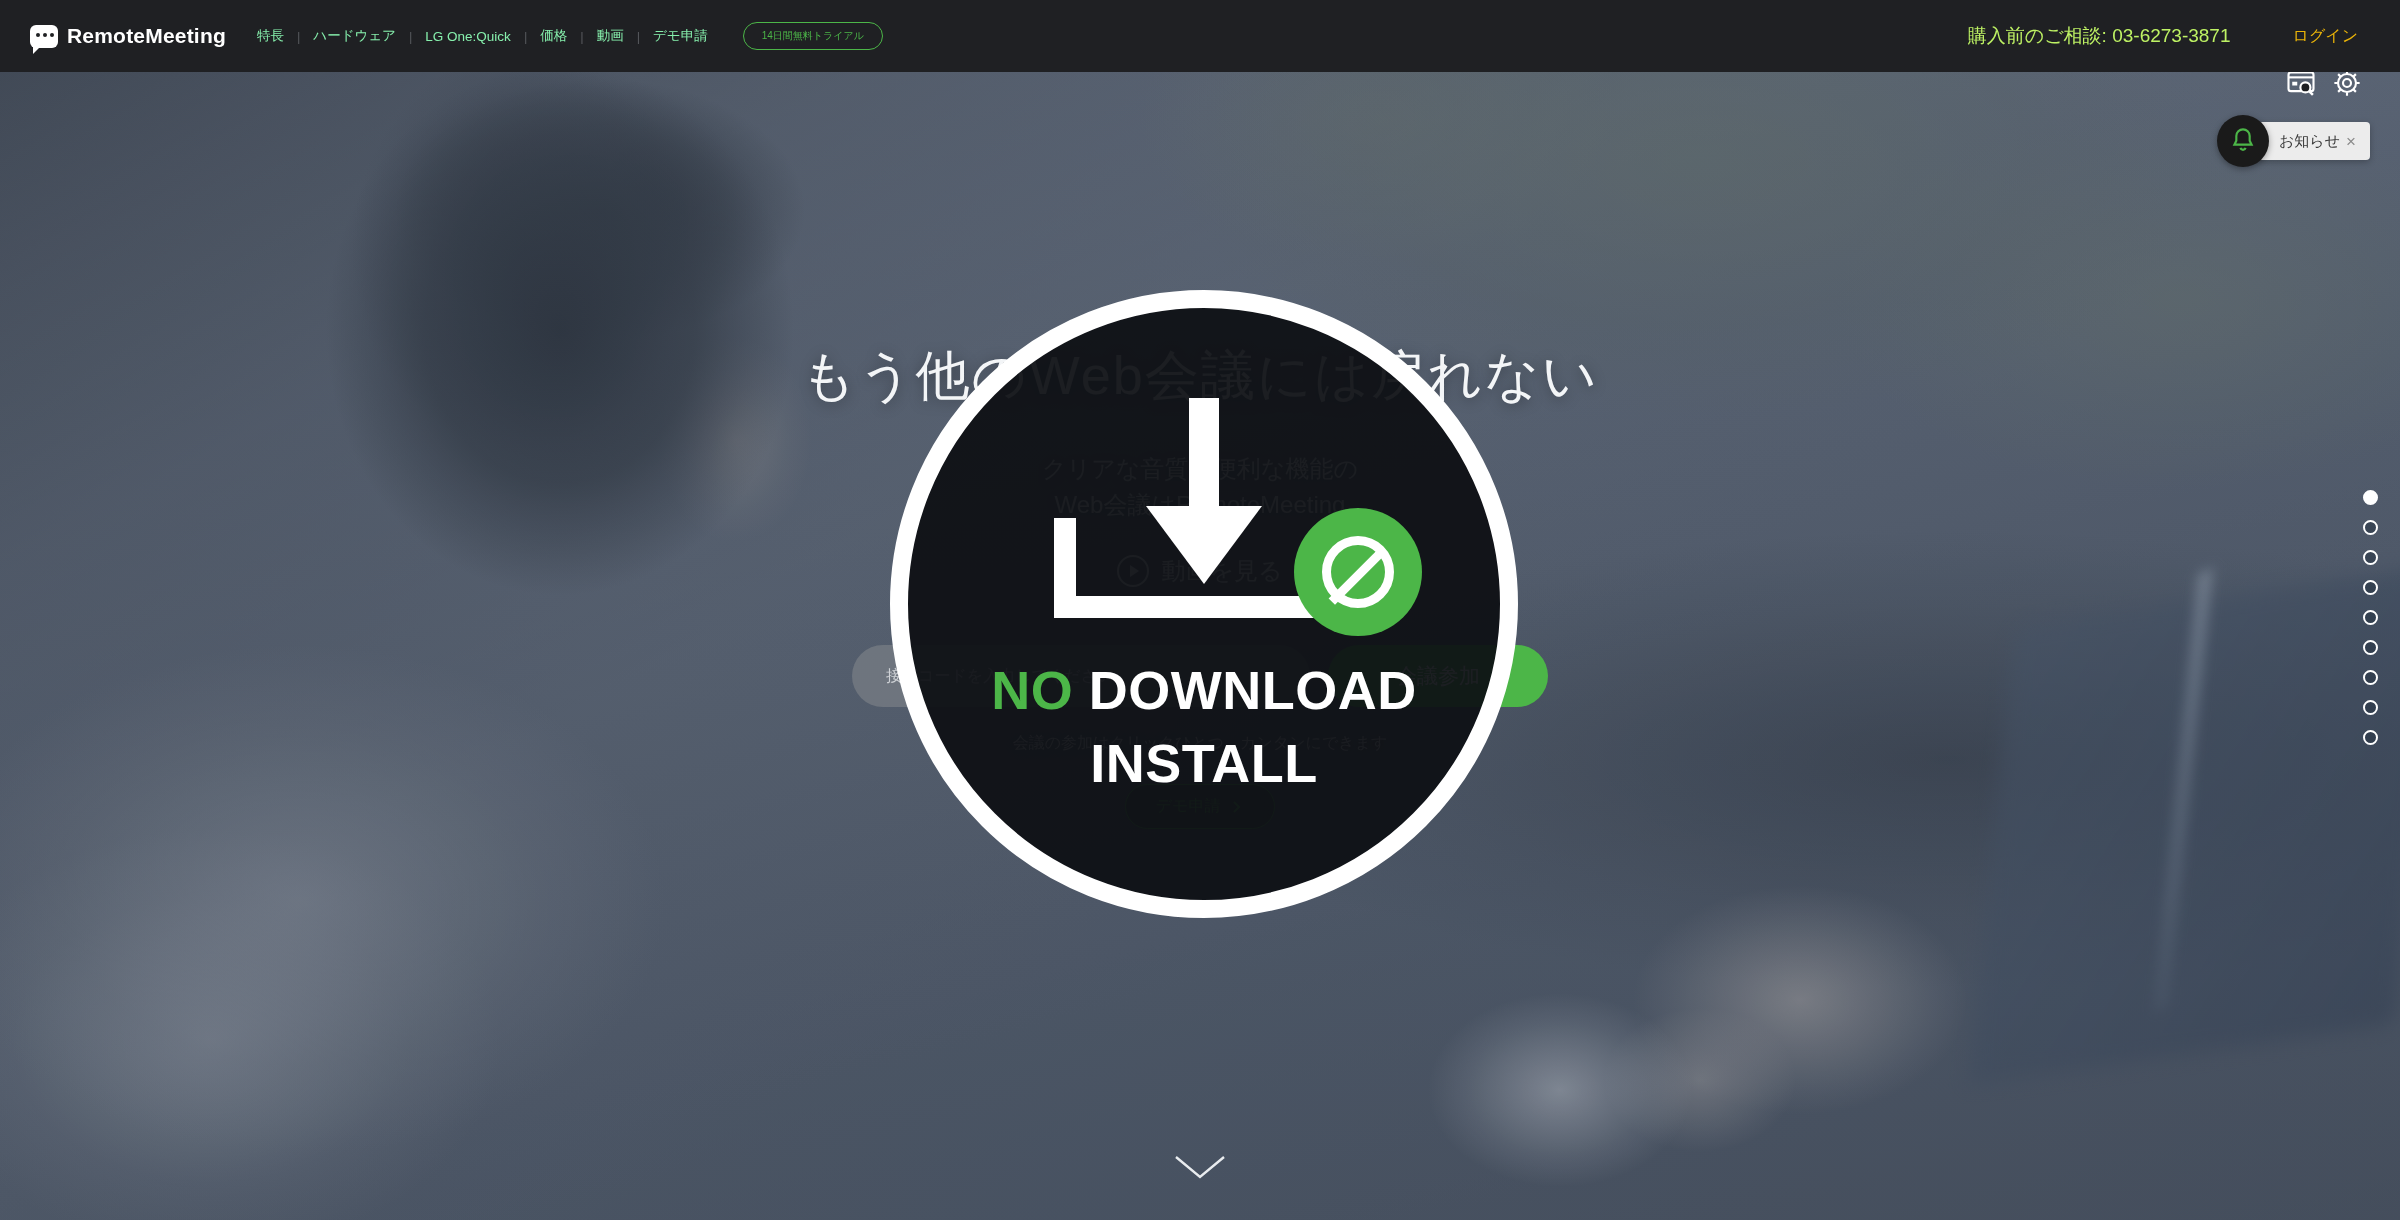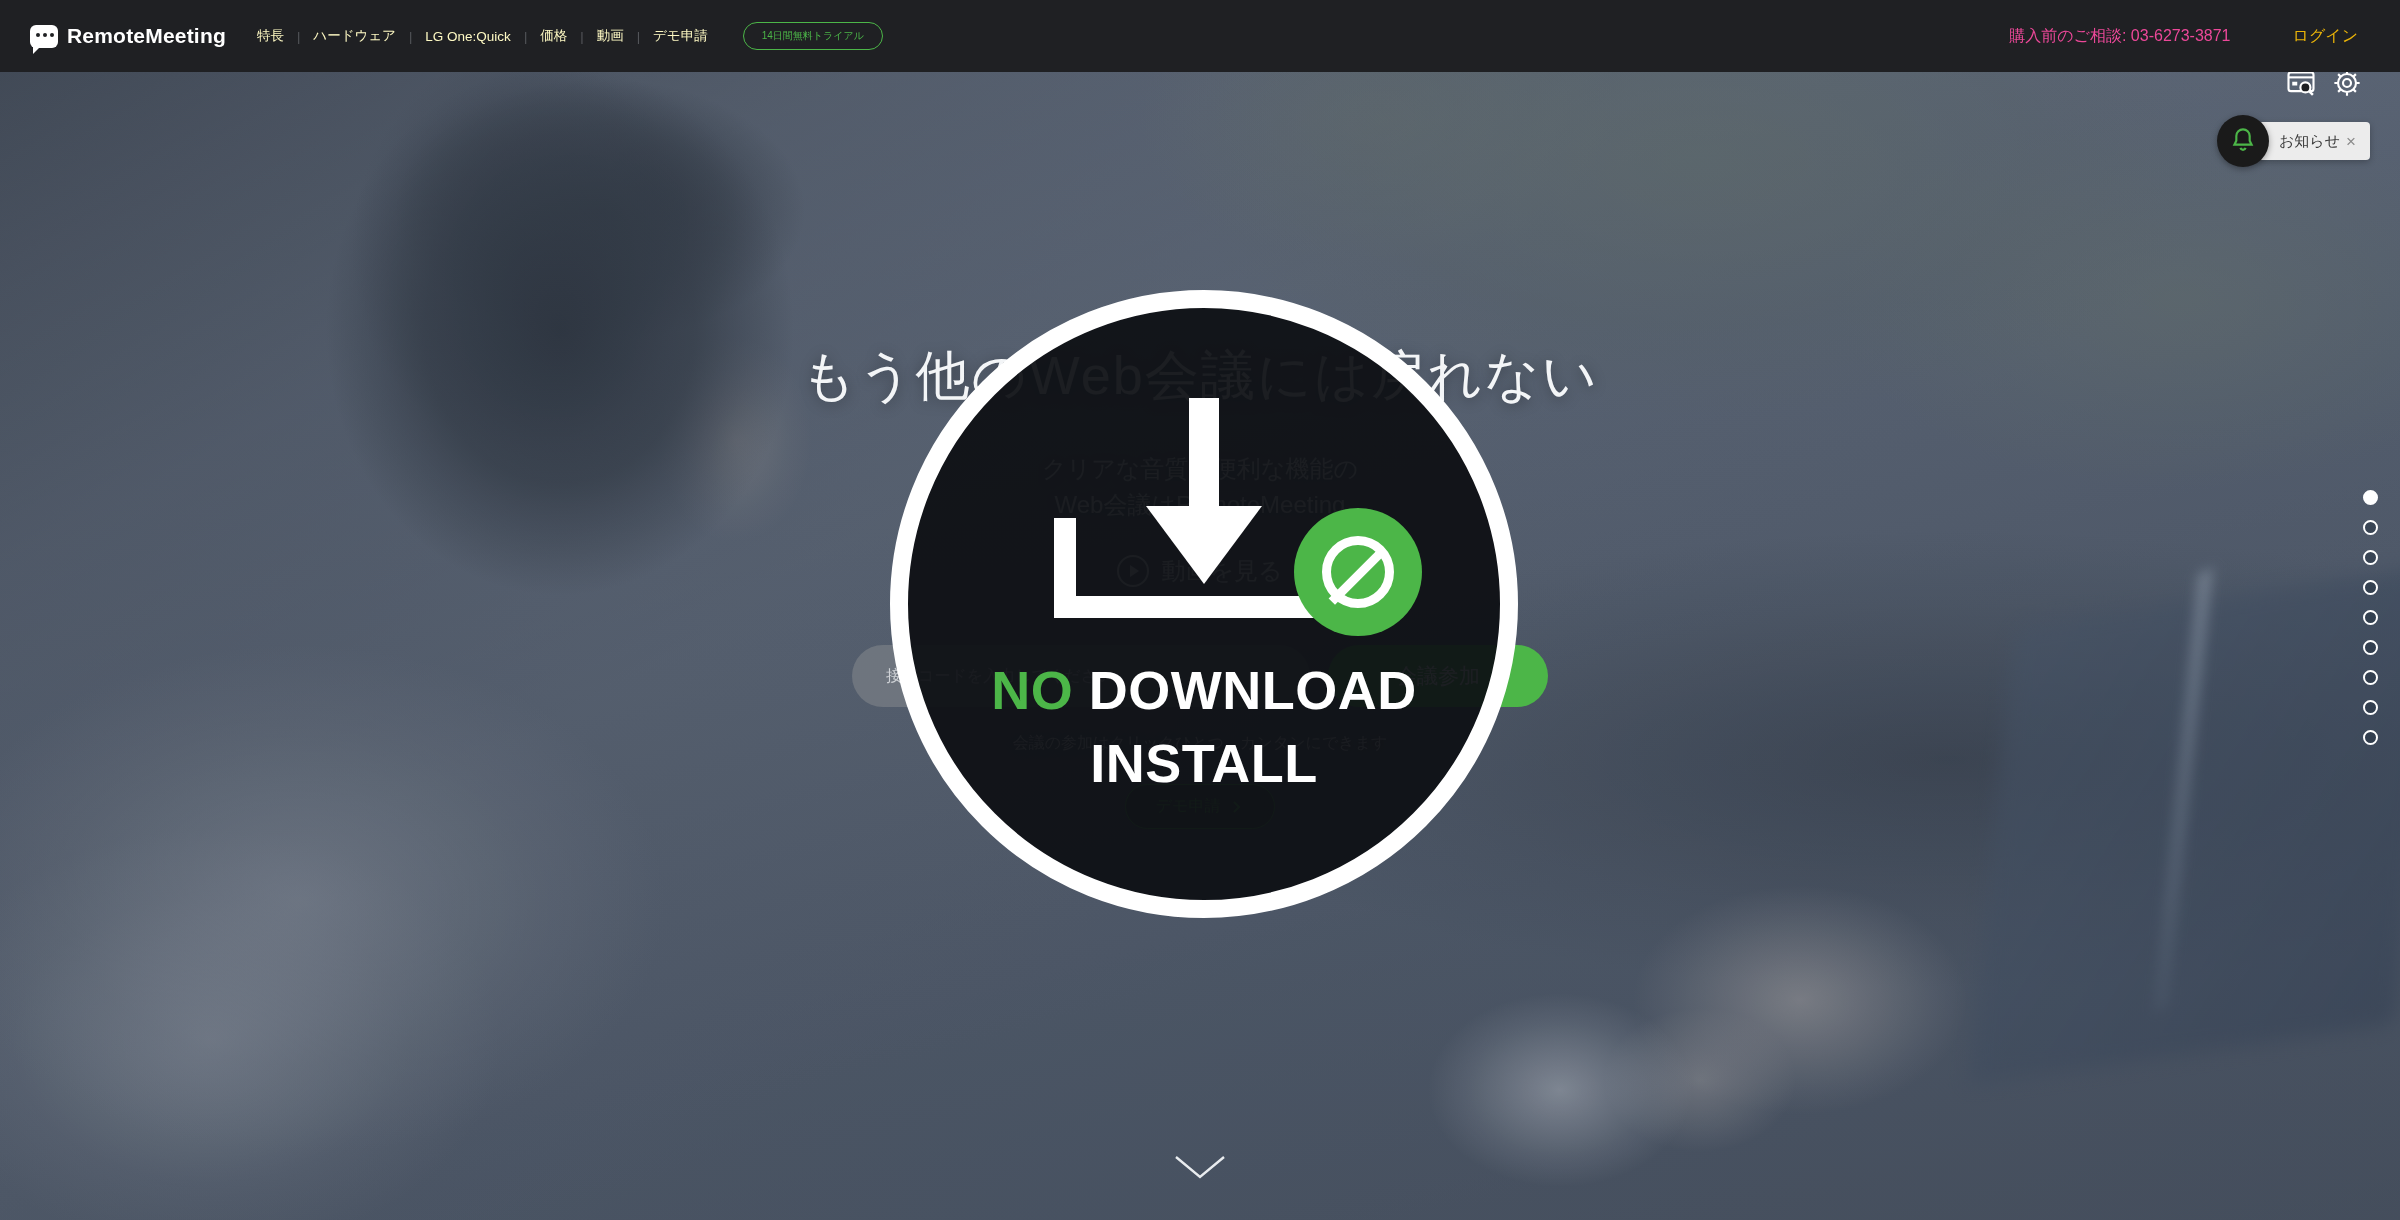--- a/index.html
+++ b/index.html
@@ -83,29 +83,29 @@
     border-radius:50%; background:#1f2023;
     box-shadow:7px 0 0 #1f2023, 14px 0 0 #1f2023;
   }
   #brandIcon:after{
     content:""; position:absolute; left:3px; bottom:-6px;
     width:0; height:0; border-left:0 solid transparent;
     border-right:8px solid transparent; border-top:8px solid #fff;
   }
   #brandName { font-size:21px; font-weight:bold; letter-spacing:.2px; color:#fff; }
   #navlinks { display:flex; align-items:center; margin-left:18px; }
-  .navlink { font-size:13.5px; color:#fef9c3; padding:0 13px; white-space:nowrap; cursor:pointer; }
+  .navlink { font-size:13.5px; color:#86efac; padding:0 13px; white-space:nowrap; cursor:pointer; }
   .navsep { color:#55575b; font-size:13px; }
   #trialBtn {
     margin-left:22px; border:1.5px solid #4cb648; color:#4cb648;
     border-radius:20px; font-size:10px; padding:6px 18px;
     white-space:nowrap; cursor:pointer; background:transparent;
   }
   #navRight { margin-left:auto; display:flex; align-items:center; margin-right:42px; }
-  #phone { font-size:16px; color:#ec4899; white-space:nowrap; }
+  #phone { font-size:19px; color:#bef264; white-space:nowrap; }
   #login { font-size:16px; color:#eab308; margin-left:62px; white-space:nowrap; cursor:pointer;font-family:Liberation Mono, monospace; }
 
   
   #toolIcons {
     position:absolute; right:38px; top:68px; display:flex; gap:16px; z-index:35;
     align-items:center;
   }
   .toolIcon { width:30px; height:30px; cursor:pointer; }
 
   

